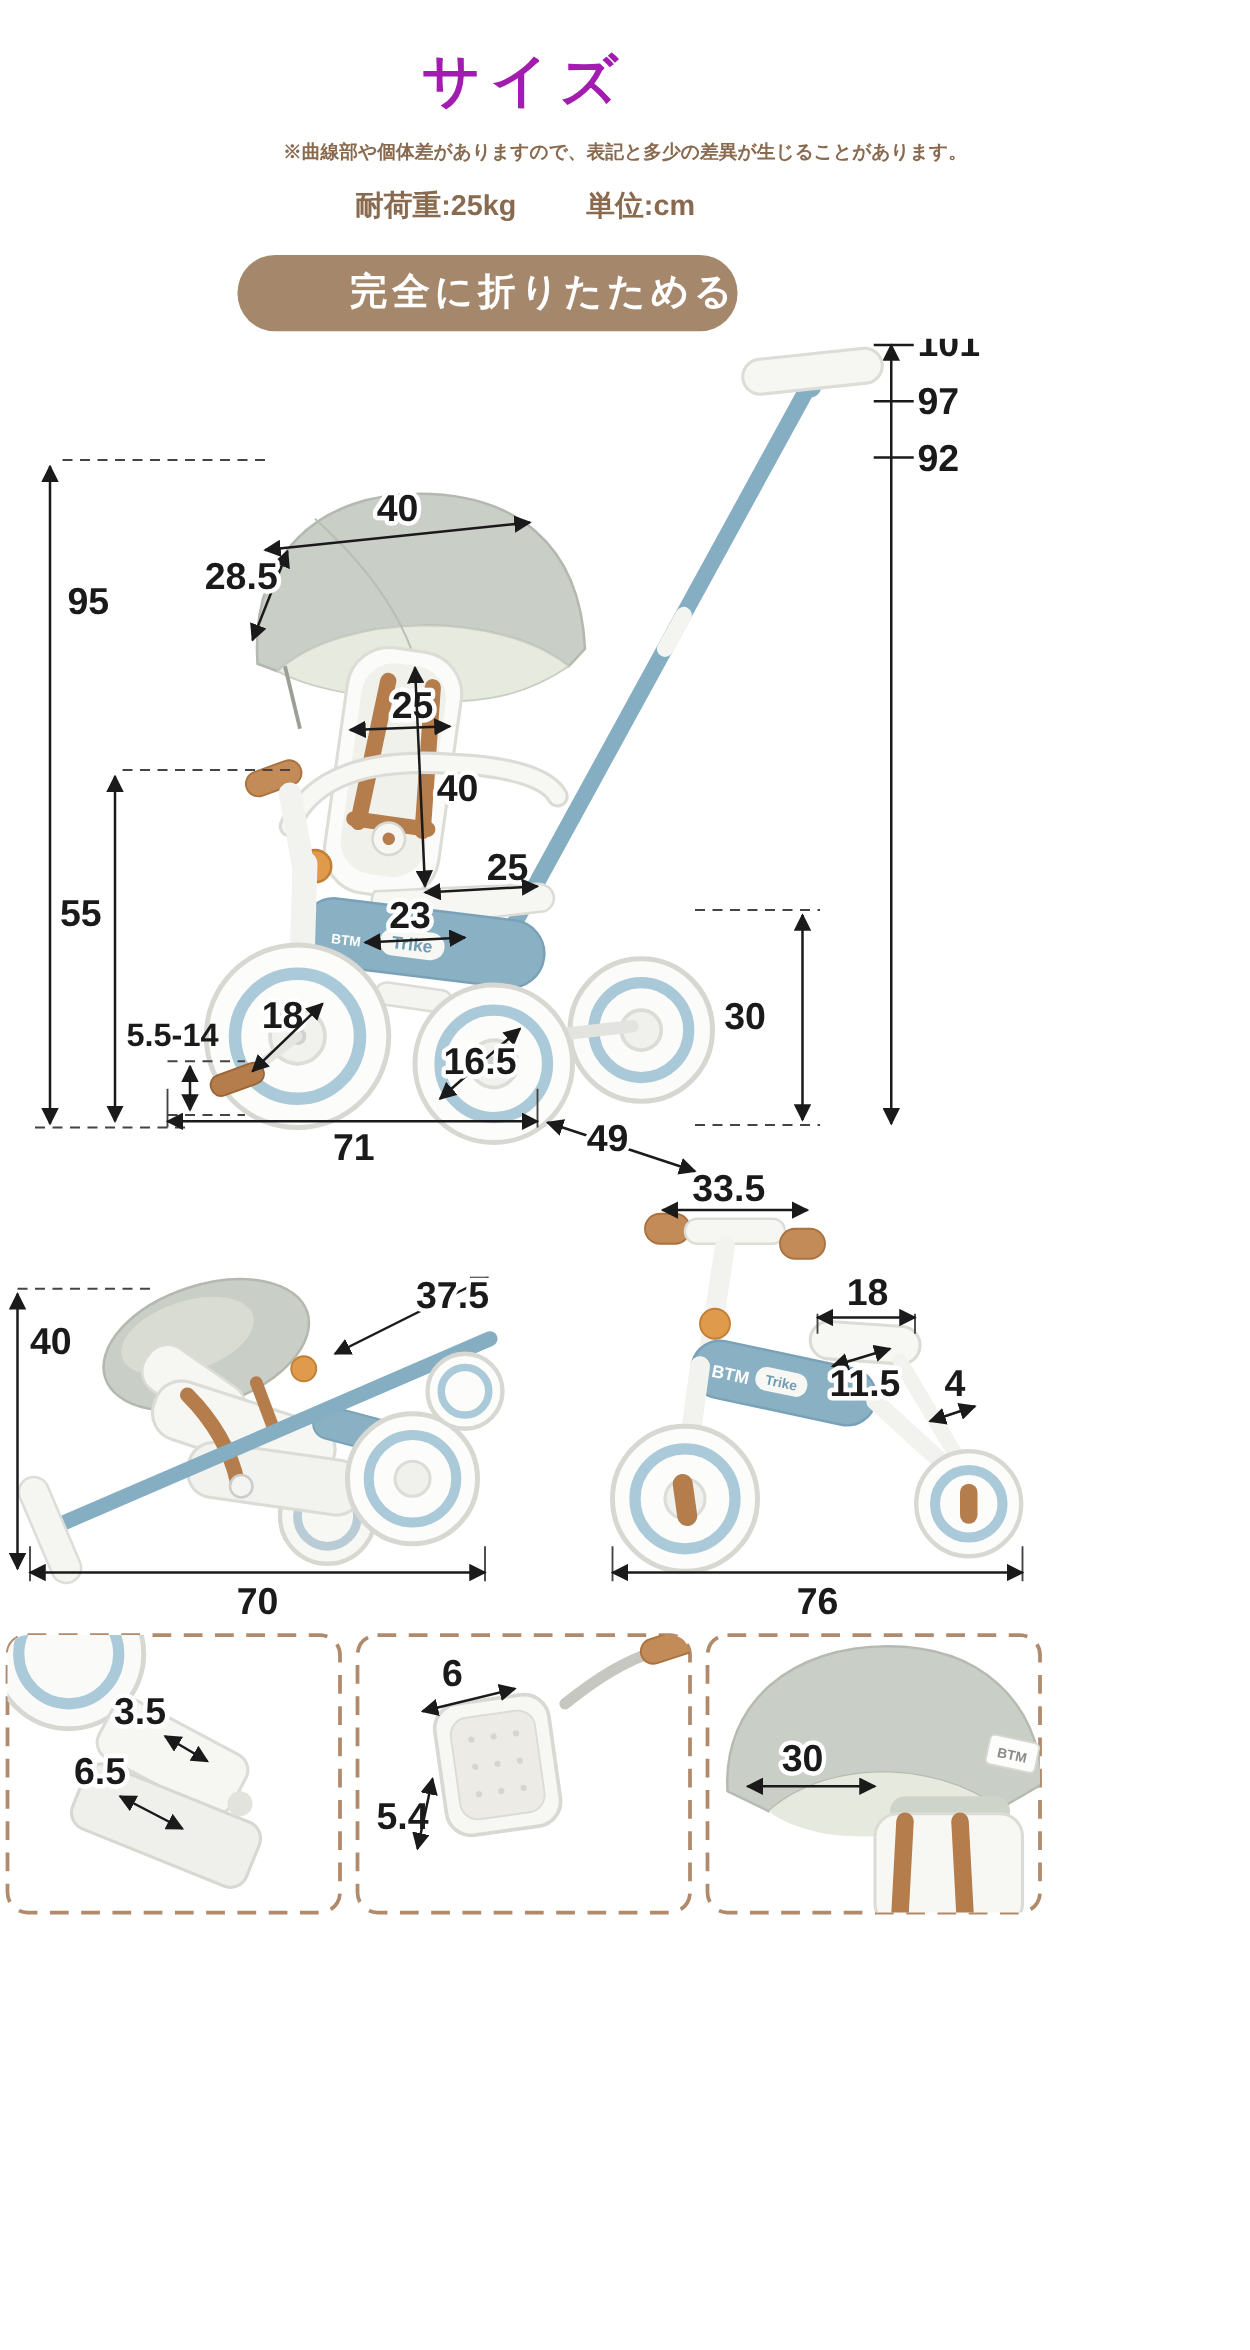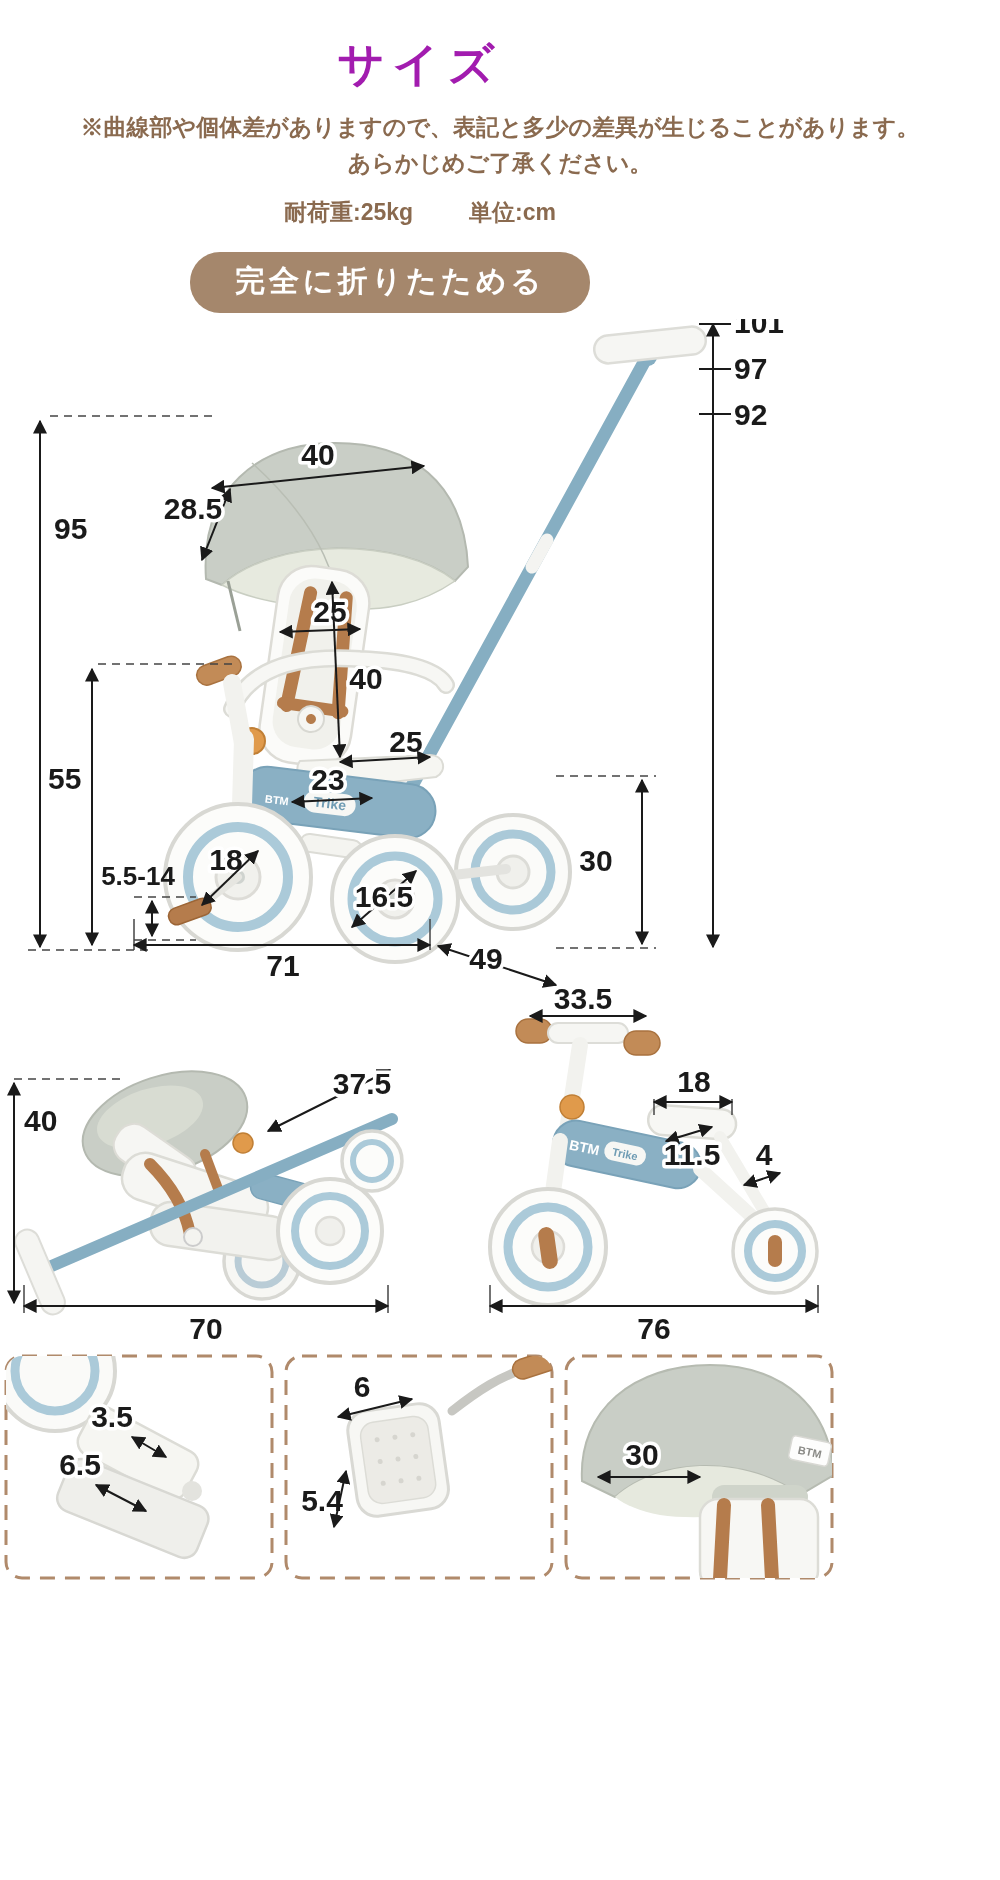--- a/index.html
+++ b/index.html
@@ -6,30 +6,30 @@
   body{
     width:1000px;height:1880px;background:#ffffff;overflow:hidden;
     font-family:"Liberation Sans",sans-serif;
   }
   .narrow{width:840px;text-align:center;}
   .title{
     margin:34px 0 0 0;font-size:46px;font-weight:bold;color:#a21caf;
     letter-spacing:8px;
   }
   .note{
-    margin:14px 0 0 0;text-align:center;font-size:23px;font-weight:bold;
+    margin:14px 0 0 0;text-align:center;font-size:15px;font-weight:bold;
     color:#8a6a4f;line-height:1.55;
   }
   .spec{
     margin:16px 0 0 0;font-size:23px;font-weight:bold;color:#8a6a4f;
     display:flex;justify-content:center;gap:56px;width:840px;
   }
   .badge{
     width:400px;margin:24px 0 0 190px;background:#a5876c;color:#ffffff;
-    font-size:30px;font-weight:bold;letter-spacing:4px;text-align:center;
+    font-size:30px;font-weight:bold;letter-spacing:4px;text-align:right;
     border-radius:30px;padding:9px 0 11px 0;
   }
   svg{display:block;margin-top:6px;}
   .dimtxt{font-family:"Liberation Sans",sans-serif;font-size:30px;font-weight:bold;fill:#1a1a1a;}
   .small{font-size:26px;}
   .tiny{font-size:11px;}
   .halo{paint-order:stroke fill;stroke:#ffffff;stroke-width:7px;stroke-linejoin:round;}
   .dimline{stroke:#1a1a1a;stroke-width:2;fill:none;}
   .tick{stroke:#1a1a1a;stroke-width:2;}
   .tickthin{stroke:#444444;stroke-width:1.5;}
@@ -40,21 +40,20 @@
 <body>
 
 <div>
 
   <div class="narrow">
     <h1 class="title">サイズ</h1>
   </div>
 
   <p class="note">
     <span>※曲線部や個体差がありますので、表記と多少の差異が生じることがあります。</span><br>
-    <span>あらかじめご了承ください。</span>
   </p>
 
   <div class="spec">
     <span>耐荷重:25kg</span>
     <span>単位:cm</span>
   </div>
 
   <div class="badge">完全に折りたためる</div>
 
   <svg width="1000" height="1280" viewBox="0 300 1000 1280" xmlns="http://www.w3.org/2000/svg">

